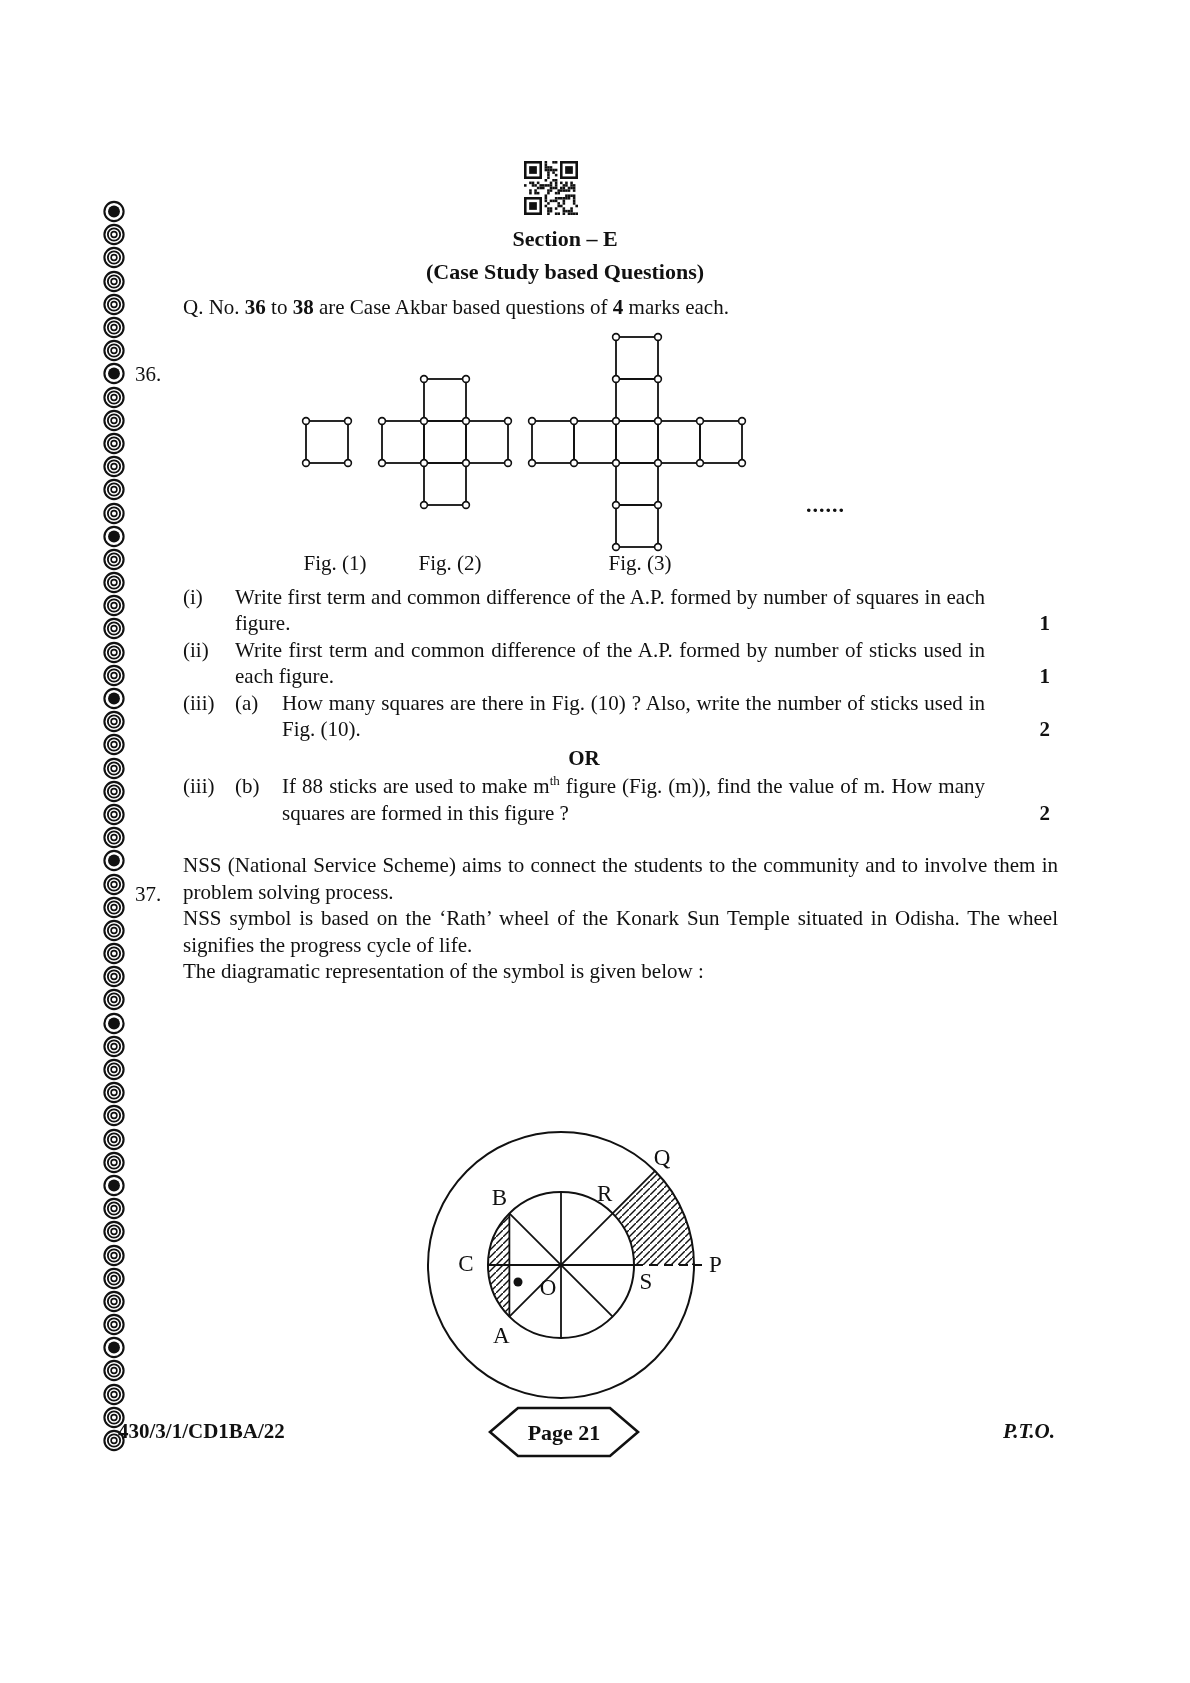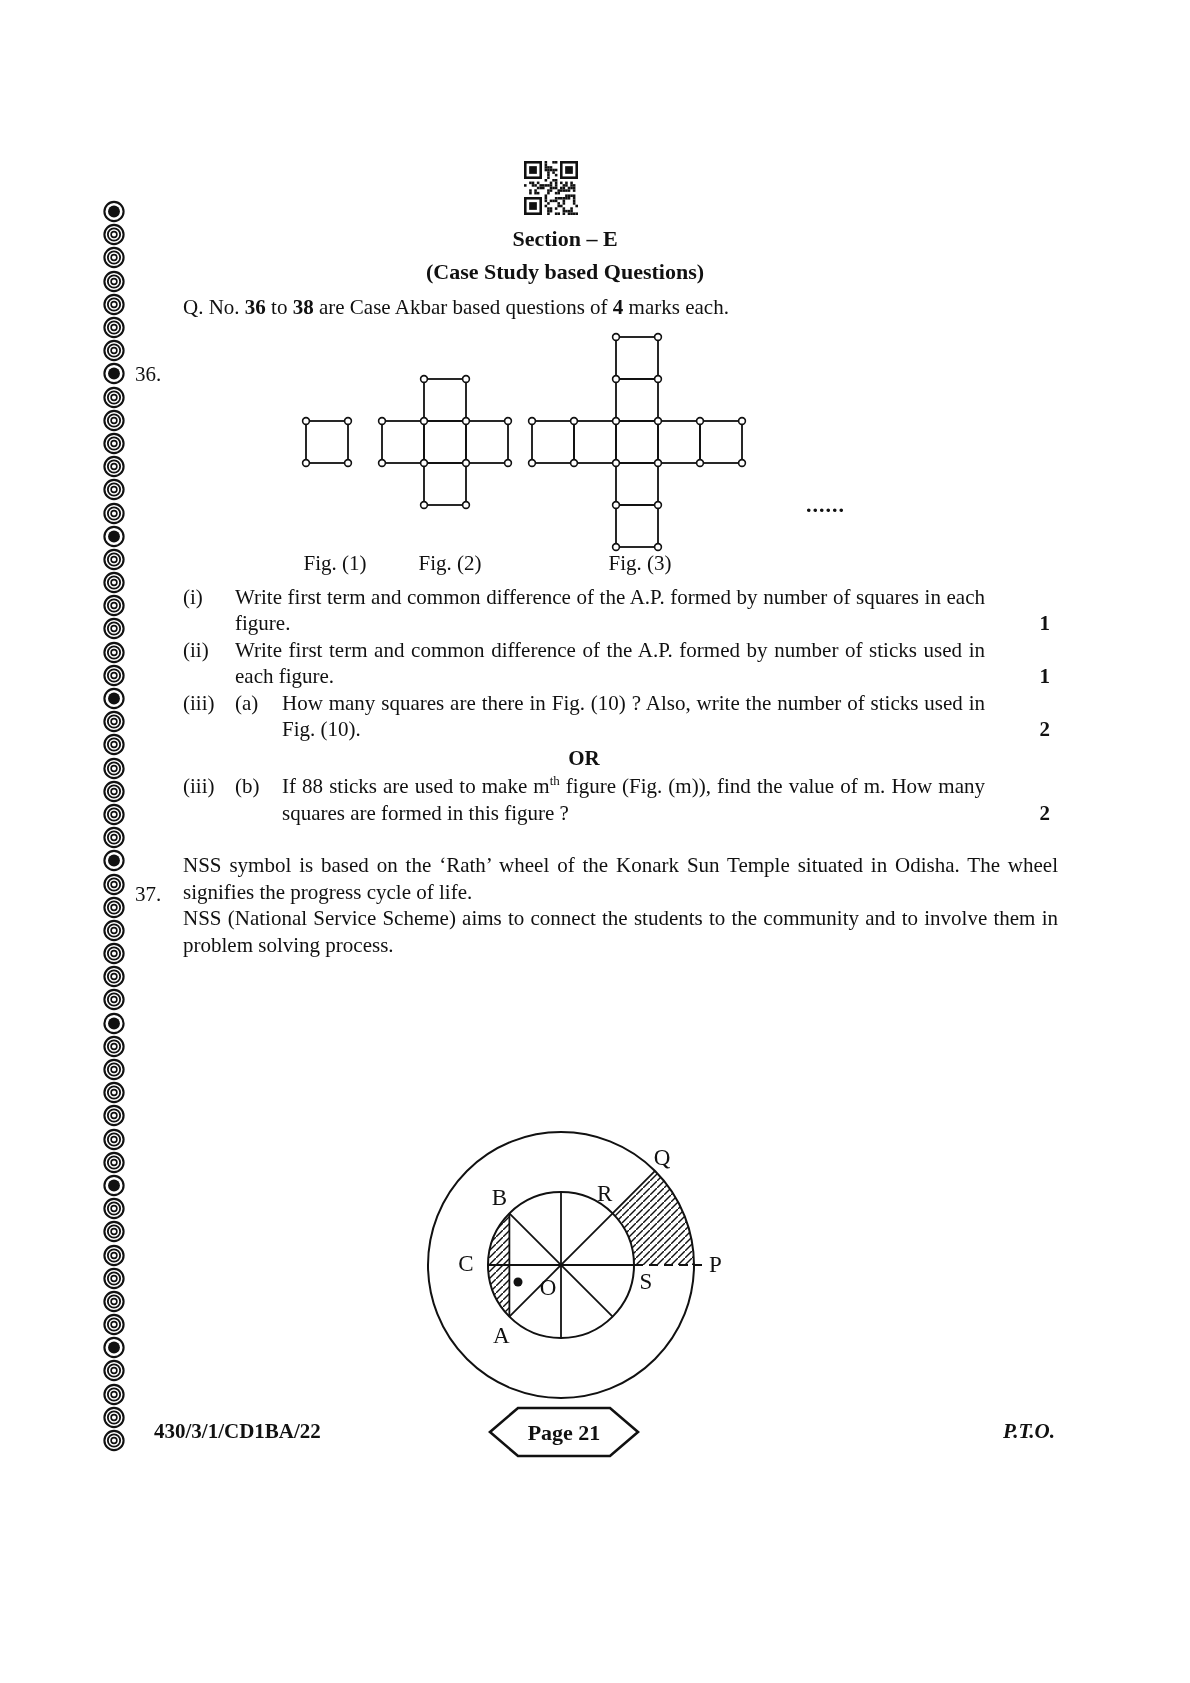--- a/index.html
+++ b/index.html
@@ -34,21 +34,21 @@
   .part{position:relative;display:flex;align-items:flex-start;width:875px;}
   .plabel{flex:0 0 52px;}
   .psub{flex:0 0 47px;}
   .ptext{width:750px;text-align:justify;}
   .ptext.narrow{width:703px;}
   .pmark{position:absolute;right:8px;bottom:0;font-weight:bold;}
   sup{font-size:13px;line-height:0;}
   .or{width:802px;text-align:center;font-weight:bold;margin:2px 0;}
   .q37{margin-top:26px;}
   .wheel{position:absolute;left:398px;top:1118px;}
-  .footer-code{position:absolute;left:118px;top:1419px;font-weight:bold;font-size:21px;margin-left:36px;}
+  .footer-code{position:absolute;left:118px;top:1419px;font-weight:bold;font-size:21px;}
   .hexbadge{position:absolute;left:488px;top:1406px;}
   .pto{position:absolute;right:135px;top:1419px;font-weight:bold;font-style:italic;font-size:21px;}
 </style>
 </head>
 <body>
 
 <div class="deco-col" id="decoCol">
     <div class="deco">
       <svg width="24" height="23" viewBox="0 0 24 24">
         <circle cx="12" cy="12" r="10" fill="none" stroke="#111" stroke-width="2.2"></circle>
@@ -645,22 +645,23 @@
     <div class="part">
       <span class="plabel">(iii)</span>
       <span class="psub">(b)</span>
       <span class="ptext narrow"><span>If 88 sticks are used to make m</span><sup>th</sup><span> figure (Fig. (m)), find the value of m. How many squares are formed in this figure ?</span></span>
       <span class="pmark">2</span>
     </div>
   </div>
 
   <div class="qblock q37">
     <span class="qnum">37.</span>
+    <p>NSS (National Service Scheme) aims to connect the students to the community and to involve them in problem solving process.</p>
     <p>NSS symbol is based on the ‘Rath’ wheel of the Konark Sun Temple situated in Odisha. The wheel signifies the progress cycle of life.</p>
-    <p>NSS (National Service Scheme) aims to connect the students to the community and to involve them in problem solving process.</p>
+    <p>The diagramatic representation of the symbol is given below :</p>
   </div>
 </div>
 
 <svg class="wheel" id="wheelSvg" width="330" height="285" viewBox="0 0 330 285">
     <defs>
       <pattern id="hatch" width="7" height="7" patternUnits="userSpaceOnUse">
         <path d="M0,7 L7,0" stroke="#111" stroke-width="1.4" fill="none"></path>
       </pattern>
     </defs>
     <path d="M111.38120497338203,95.38120497338203 A73,73 0 0 0 111.38120497338203,198.618795026618 Z" fill="url(#hatch)" stroke="none"></path>

